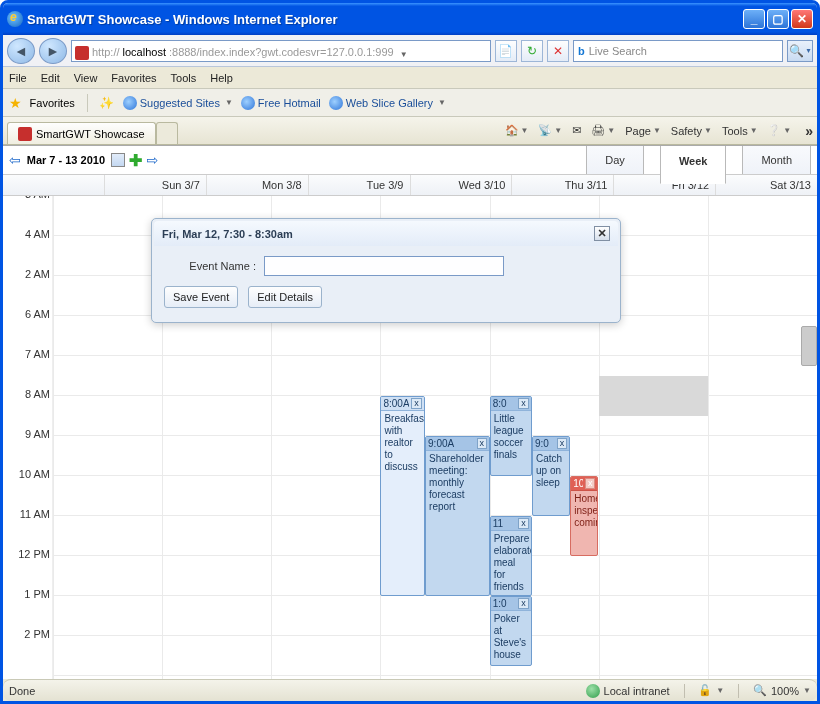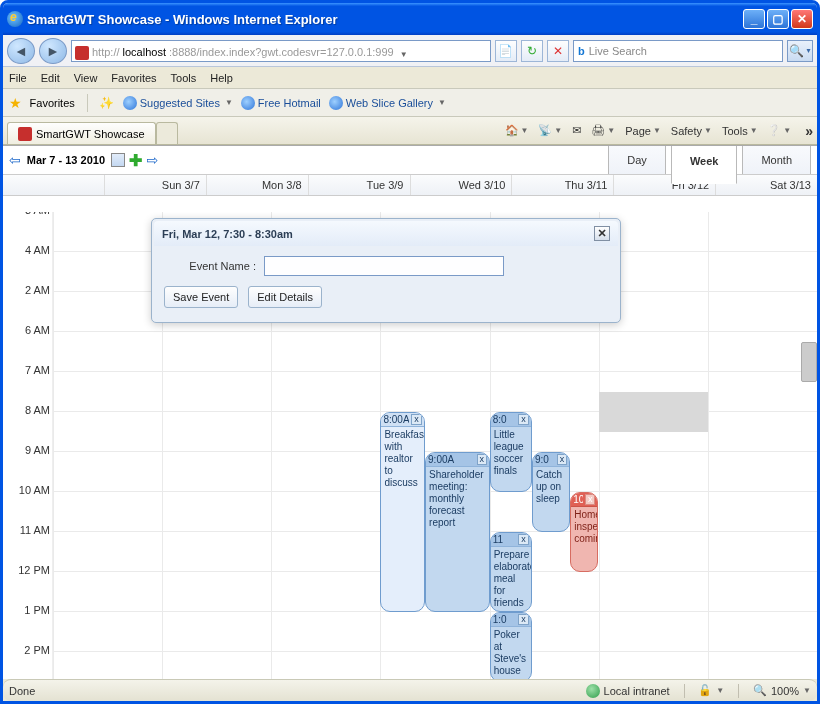--- a/index.html
+++ b/index.html
@@ -48,36 +48,36 @@
 .cmds .overflow{font-size:14px;font-weight:bold;margin-left:4px;}
 
 
 .content{flex:1;background:#fff;position:relative;overflow:hidden;border-top:1px solid #aaa;display:flex;flex-direction:column;}
 .cal-toolbar{height:28px;display:flex;align-items:center;padding:4px 6px;gap:4px;}
 .cal-toolbar .arrow{color:#1a66c9;font-size:14px;cursor:pointer;}
 .cal-toolbar .datelabel{font-weight:bold;color:#000;margin:0 2px;}
 .cal-toolbar .calicon{width:14px;height:14px;border:1px solid #888;background:linear-gradient(#e2ecfa,#c4d8f1);display:inline-block;}
 .cal-toolbar .plus{color:#2faa2f;font-size:16px;font-weight:bold;}
 .view-tabs{margin-left:auto;display:flex;}
-.vtab{padding:16px 18px;border:1px solid #b9b9b9;border-bottom:none;background:linear-gradient(#fbfcfe,#ecf0f7);border-radius:5px 5px 0 0;margin-left:5px;color:#333;}
+.vtab{padding:16px 18px;border:1px solid #b9b9b9;border-bottom:none;background:linear-gradient(#fbfcfe,#ecf0f7);border-radius:5px 5px 0 0;margin-left:16px;color:#333;}
 .vtab.active{font-weight:bold;background:#fff;border-bottom:1px solid #fff;position:relative;top:1px;}
 
 .cal-head{display:flex;border-top:1px solid #ccc;border-bottom:1px solid #ccc;background:linear-gradient(#fbfcfd,#eef1f6);height:22px;}
 .cal-head .hcell{flex:1;border-left:1px solid #ddd;display:flex;align-items:center;justify-content:flex-end;padding-right:6px;color:#333;}
 .cal-head .hgut{width:50px;border-left:none;}
 
-.cal-body{display:flex;flex:1;overflow:hidden;position:relative;margin-top:16px;}
+.cal-body{display:flex;flex:1;overflow:hidden;position:relative;}
 .timegutter{width:50px;border-right:1px solid #eee;}
 .daycols{flex:1;display:flex;position:relative;}
 .daycol{flex:1;border-left:1px solid #eaeaea;position:relative;}
 .hourrow{height:40px;border-bottom:1px solid #eaeaea;position:relative;}
 .hourrow .label{position:absolute;left:-44px;top:-8px;width:40px;text-align:right;font-size:11px;color:#333;}
 .friselect{position:absolute;background:#d9d9d9;}
 
-.event{position:absolute;background:#c2d8ef;border:1px solid #6f9cce;border-radius:10px;font-size:10px;overflow:hidden;color:#1c3d63;}
+.event{position:absolute;background:#c2d8ef;border:1px solid #6f9cce;border-radius:2px;font-size:10px;overflow:hidden;color:#1c3d63;}
 .event .evhead{background:#a5c4e6;border-bottom:1px solid #8fb3da;padding:1px 2px;display:flex;align-items:center;gap:2px;}
 .event .evhead .t{flex:1;white-space:nowrap;overflow:hidden;}
 .event .x{font-size:9px;border:1px solid #7fa3c8;padding:0 2px;background:#dce9f6;line-height:9px;}
 .event .evbody{padding:2px 3px;line-height:12px;}
 .event.red{background:#f0b6b0;border-color:#d76c61;color:#7d1f15;}
 .event.red .evhead{background:#e06055;border-bottom-color:#cc5348;color:#fff;}
 .event.red .x{background:#f4cac4;border-color:#d98b82;}
 .event.light{background:#e4eefb;}
 .event.light .evhead{background:#cfe0f4;}
 

